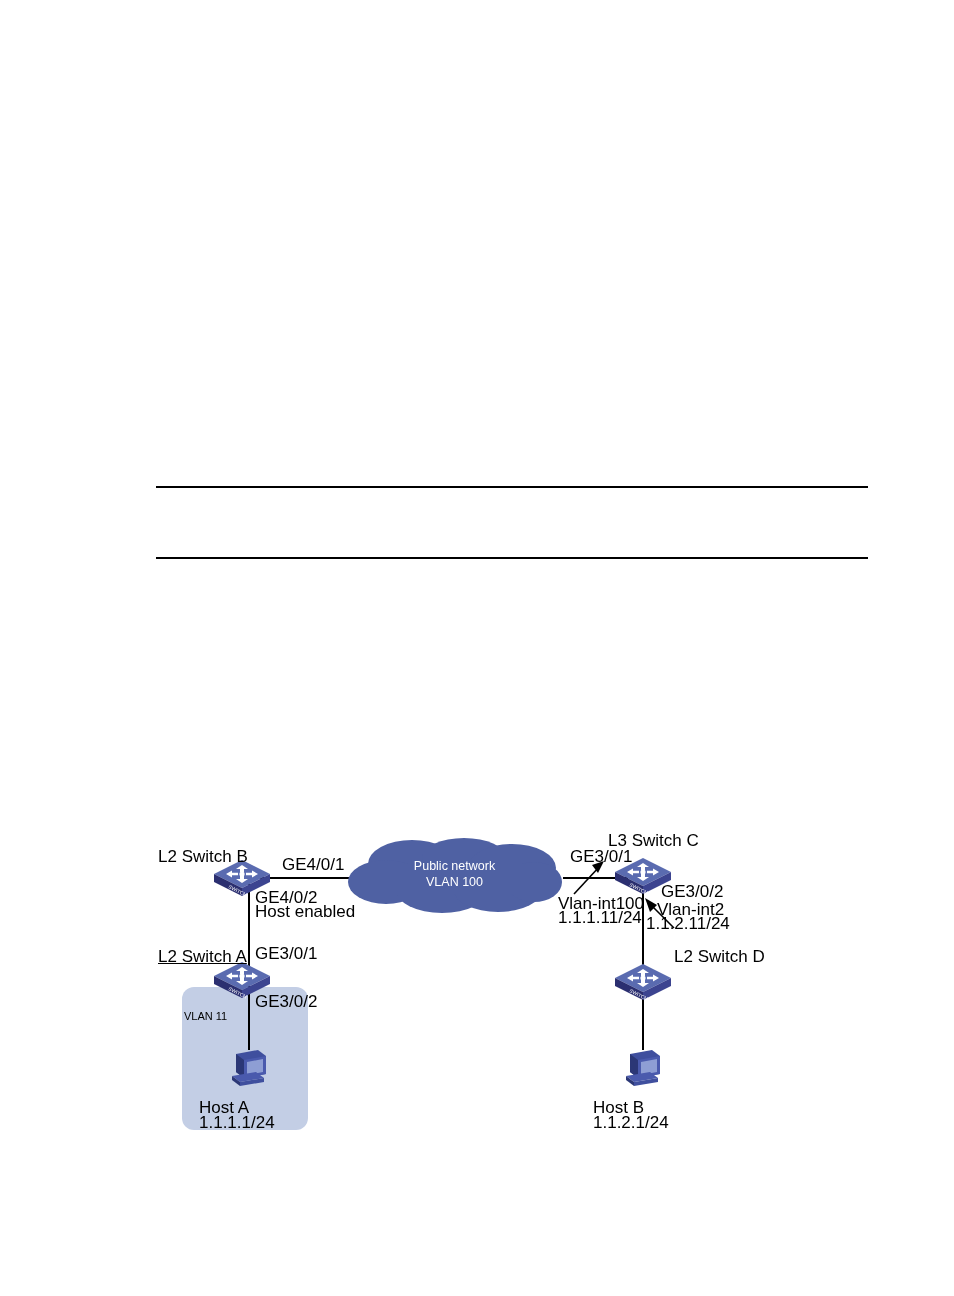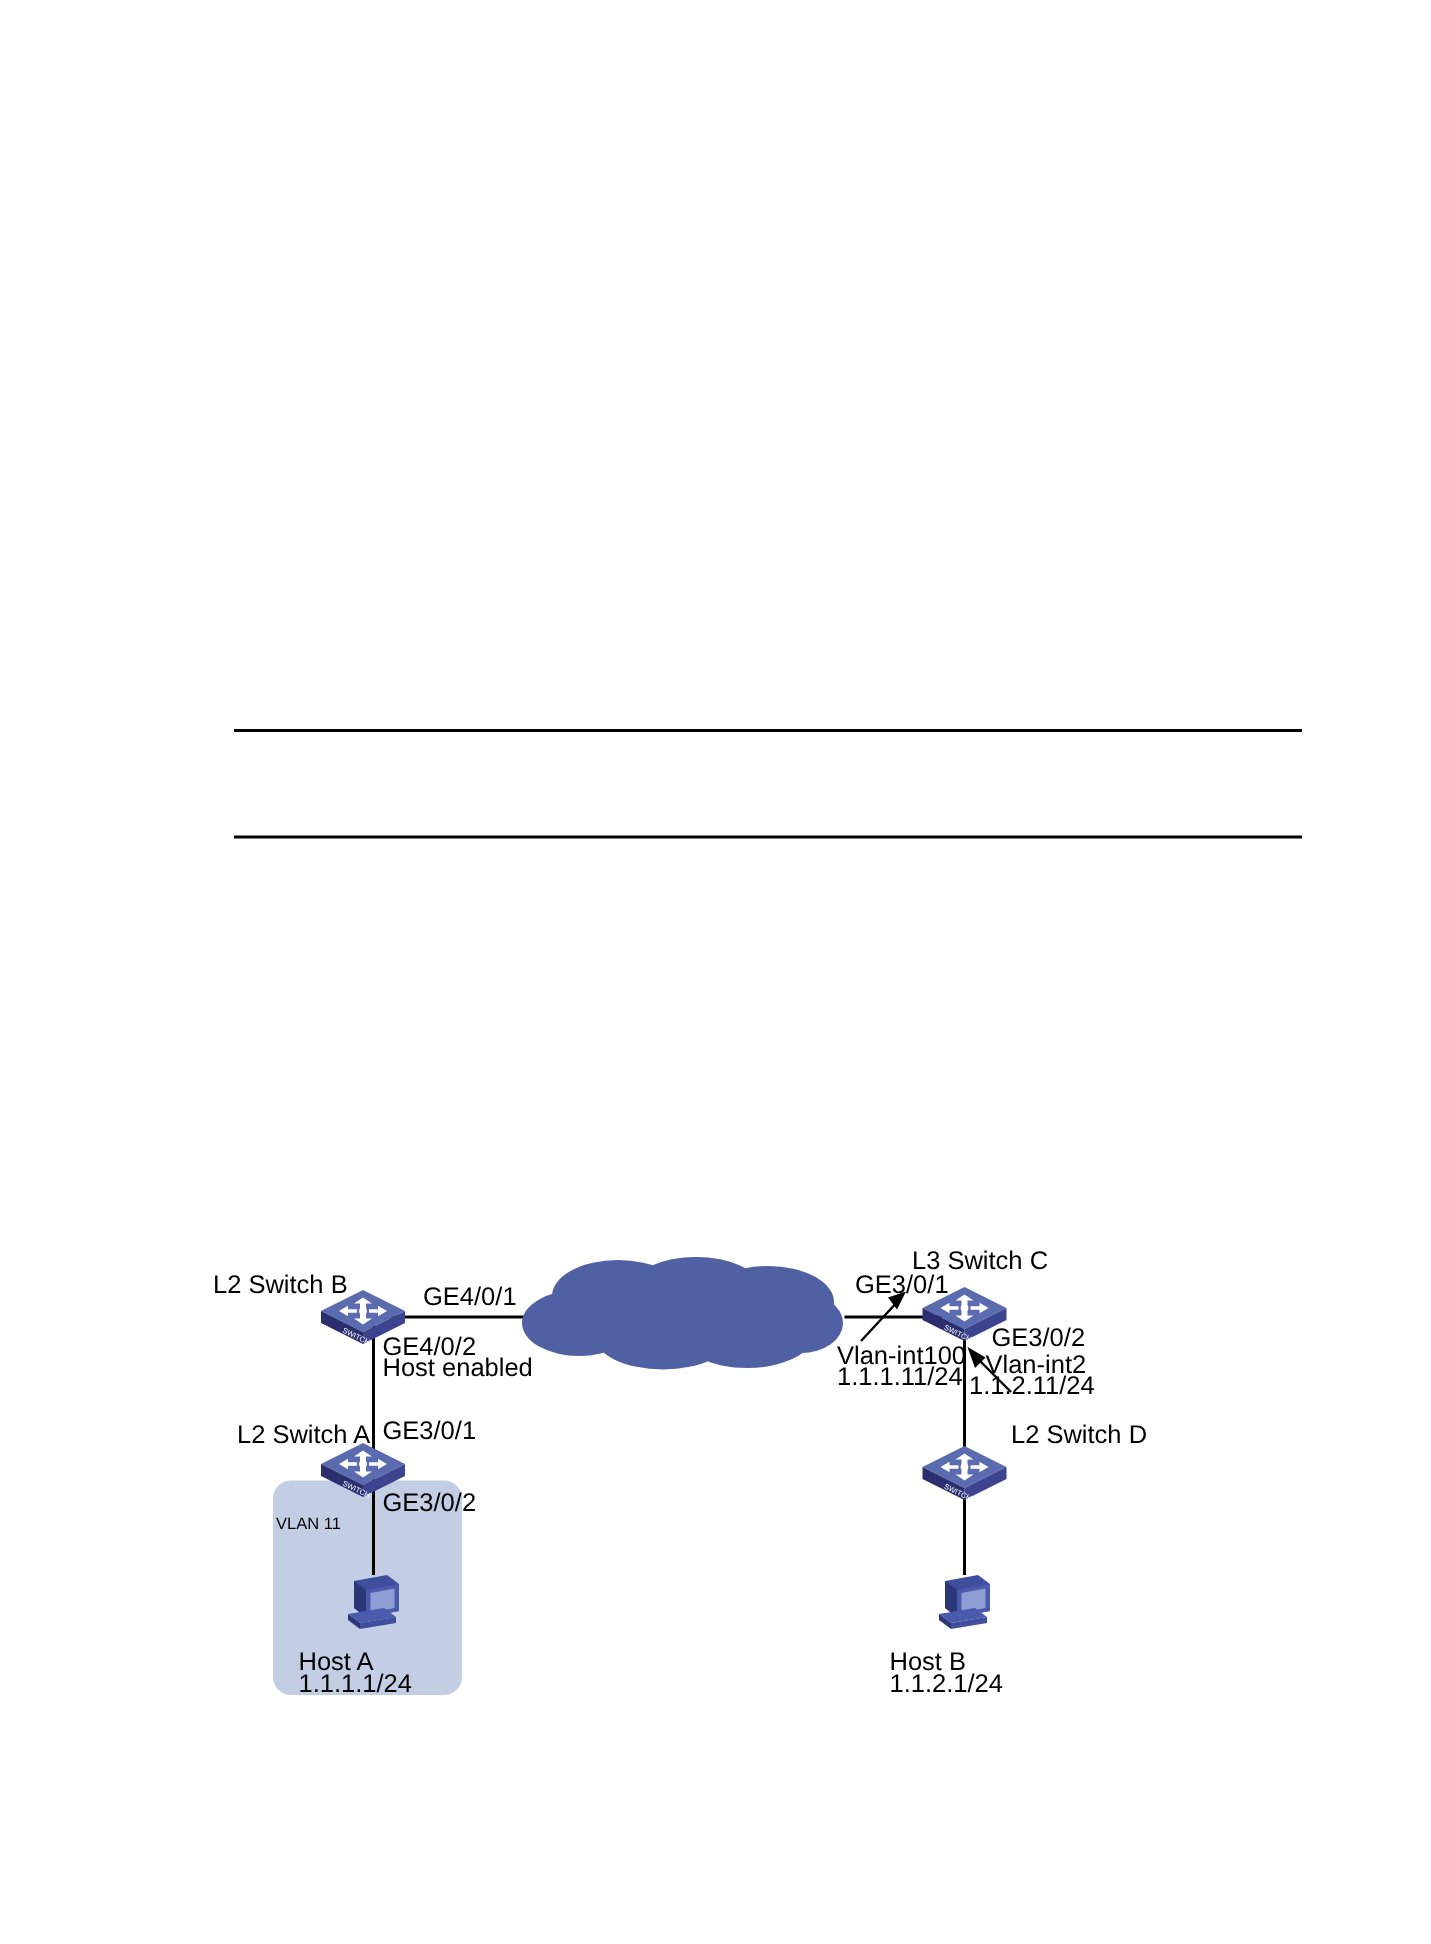--- a/index.html
+++ b/index.html
@@ -160,20 +160,24 @@
           <ellipse cx="66" cy="26" rx="44" ry="24"></ellipse>
           <ellipse cx="118" cy="20" rx="42" ry="20"></ellipse>
           <ellipse cx="166" cy="30" rx="44" ry="24"></ellipse>
           <ellipse cx="40" cy="44" rx="38" ry="22"></ellipse>
           <ellipse cx="96" cy="52" rx="46" ry="23"></ellipse>
           <ellipse cx="152" cy="52" rx="44" ry="22"></ellipse>
           <ellipse cx="188" cy="44" rx="28" ry="20"></ellipse>
           <rect x="26" y="26" width="166" height="30"></rect>
         </g>
       </svg>
+      <div class="cloud-text">
+        <div>Public network</div>
+        <div>VLAN 100</div>
+      </div>
     </div>
 
     <div class="switch" style="left:72px; top:38px;">
       <svg width="60" height="40" viewBox="0 0 60 40">
         <polygon points="30,2 58,16 30,30 2,16" fill="#5a6bb0"></polygon>
         <polygon points="2,16 30,30 30,38 2,24" fill="#2b2f70"></polygon>
         <polygon points="30,30 58,16 58,24 30,38" fill="#3c4490"></polygon>
         <g fill="#ffffff">
           <polygon points="30,7 36,11 32,11 32,14 28,14 28,11 24,11"></polygon>
           <polygon points="30,25 24,21 28,21 28,18 32,18 32,21 36,21"></polygon>
@@ -264,26 +268,26 @@
       </svg>
     </div>
 
     <div class="arrow" style="left:500px; top:72px;">
       <svg width="42" height="42" viewBox="0 0 42 42">
         <line x1="34" y1="36" x2="10" y2="12" stroke="#000000" stroke-width="1.6"></line>
         <polygon points="5,6 17,13 10,20" fill="#000000"></polygon>
       </svg>
     </div>
 
-    <div class="lbl" style="left:2px;  top:30px;">L2 Switch B</div>
+    <div class="lbl" style="left:18px;  top:30px;">L2 Switch B</div>
     <div class="lbl" style="left:142px; top:38px;">GE4/0/1</div>
     <div class="lbl" style="left:115px; top:71px;">GE4/0/2</div>
     <div class="lbl" style="left:115px; top:85px;">Host enabled</div>
 
-    <div class="lbl" style="left:18px;  top:130px;">L2 Switch A</div>
+    <div class="lbl" style="left:18px;  top:130px;text-decoration:underline;">L2 Switch A</div>
     <div class="lbl" style="left:115px; top:127px;">GE3/0/1</div>
     <div class="lbl" style="left:115px; top:175px;">GE3/0/2</div>
 
     <div class="lbl" style="left:468px; top:14px;">L3 Switch C</div>
     <div class="lbl" style="left:430px; top:30px;">GE3/0/1</div>
     <div class="lbl" style="left:521px; top:65px;">GE3/0/2</div>
 
     <div class="lbl" style="left:418px; top:77px;">Vlan-int100</div>
     <div class="lbl" style="left:418px; top:91px;">1.1.1.11/24</div>
 

